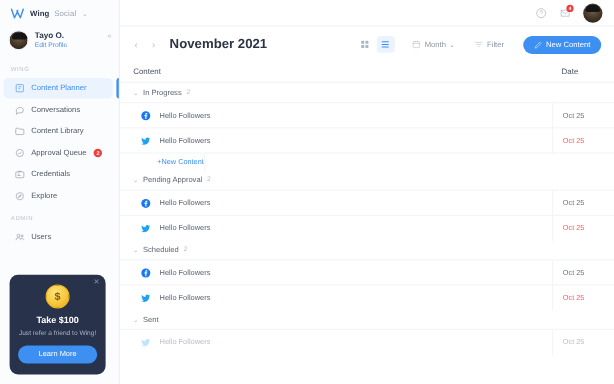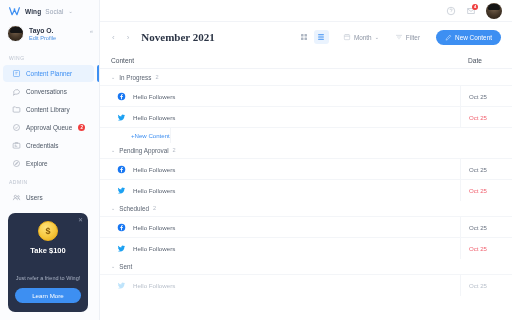--- a/index.html
+++ b/index.html
@@ -94,21 +94,21 @@
     position: absolute; right: 5px; top: 4px;
     color: #8b94a8; font-size: 6px; cursor: pointer; line-height: 1;
   }
   .coin {
     width: 20px; height: 20px; border-radius: 50%;
     background: radial-gradient(circle at 38% 30%, #ffe27a 0%, #f7c93f 55%, #e0a71c 100%);
     display: flex; align-items: center; justify-content: center;
     border: 1.5px solid #f1b51f; margin-bottom: 5px;
   }
   .coin span { font-size: 9px; color: #8a5d08; font-weight: bold; }
-  .promo-title { font-size: 7.5px; color: #fff; font-weight: bold; margin-bottom: 19px;}
+  .promo-title { font-size: 7.5px; color: #fff; font-weight: bold; margin-bottom: 3px;}
   .promo-sub { font-size: 5.5px; color: #a9b2c4; text-align: center; line-height: 1.5; margin-bottom: 6px;}
   .promo-btn {
     background: #3d8ff2; color: #fff; font-size: 6.2px;
     border-radius: 9px; padding: 4px 0; width: 100%;
     text-align: center; cursor: pointer; border: none;
     font-family: "Liberation Sans", sans-serif;
   }
 
   
   .main { flex: 1; display: flex; flex-direction: column; background: #fff; min-width: 0;}
@@ -133,21 +133,21 @@
   .avatar-top::after {
     content:""; position:absolute; left:2px; top:1px; width:12px; height:6px;
     background:#151515; border-radius: 6px 6px 2px 2px;
   }
 
   .toolbar {
     height: 30px; display: flex; align-items: center;
     padding: 0 11px 0 9px; gap: 6px;
   }
   .arrow-btn { font-size: 8px; color: #b9c0cb; padding: 0 3px; cursor: pointer; }
-  .toolbar-title { font-size: 11px; font-weight: bold; color: #2b3445; margin-left: 3px; font-family: Liberation Serif, serif; }
+  .toolbar-title { font-size: 11px; font-weight: bold; color: #2b3445; margin-left: 3px; }
   .toolbar-spacer { flex: 1; }
   .view-toggle { display: flex; align-items: center; gap: 2px; }
   .view-btn {
     width: 15px; height: 14px; border-radius: 3px;
     display: flex; align-items: center; justify-content: center; cursor: pointer;
   }
   .view-btn.on { background: #eaf3fe; }
   .view-btn svg { width: 8px; height: 8px; fill: #aeb6c2; }
   .view-btn.on svg { fill: #3d8ff2; }
   .select-ctl {

